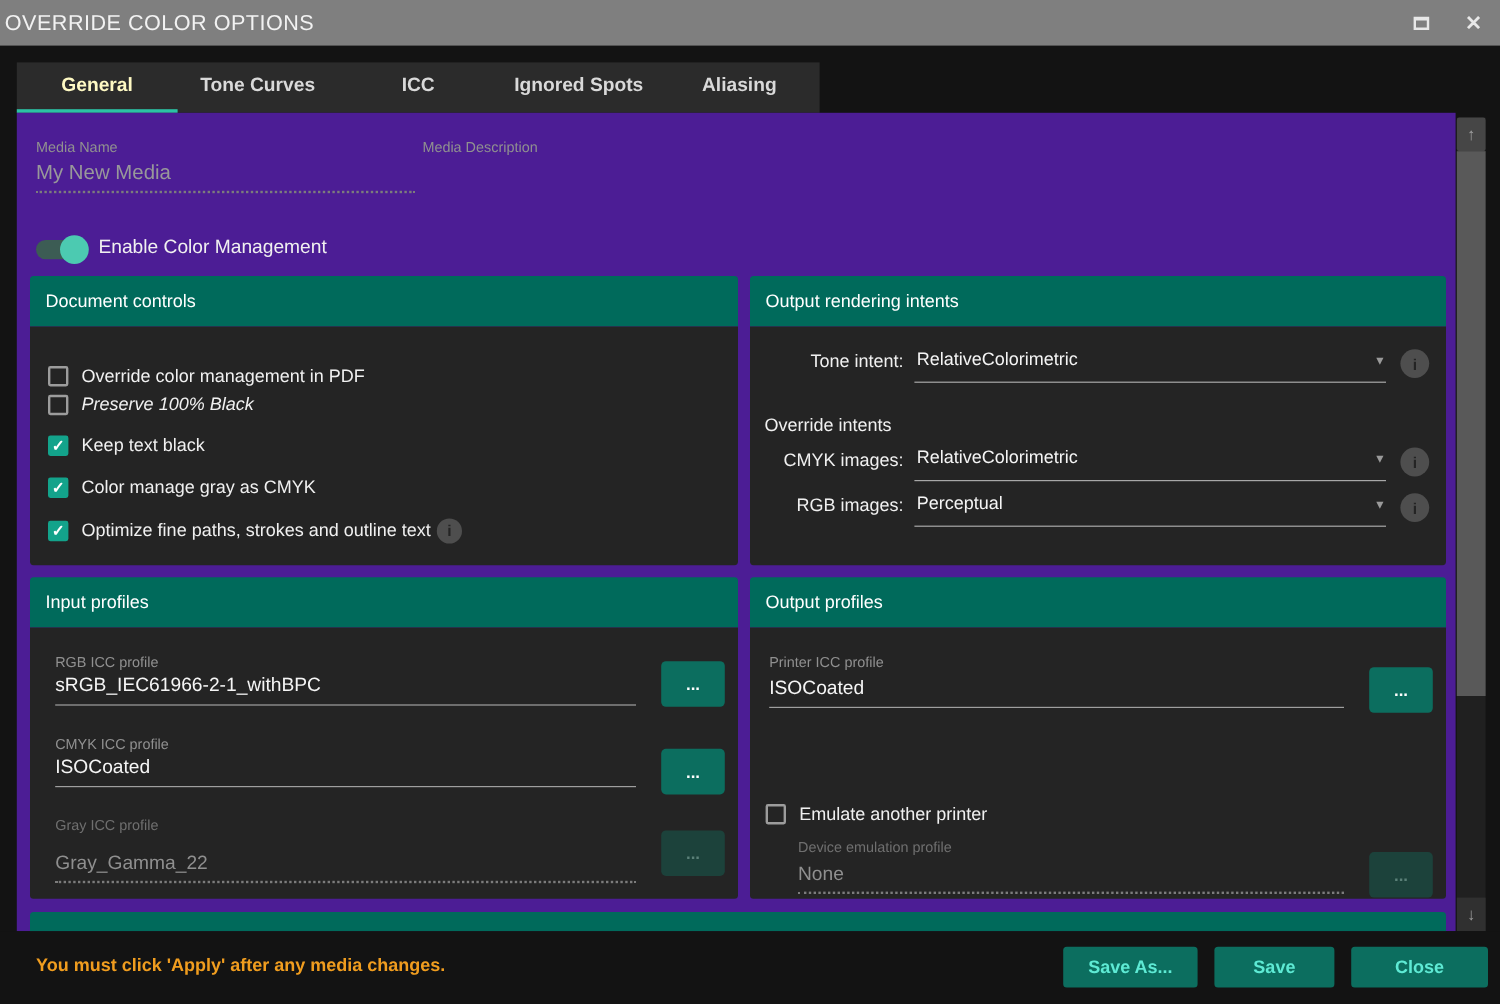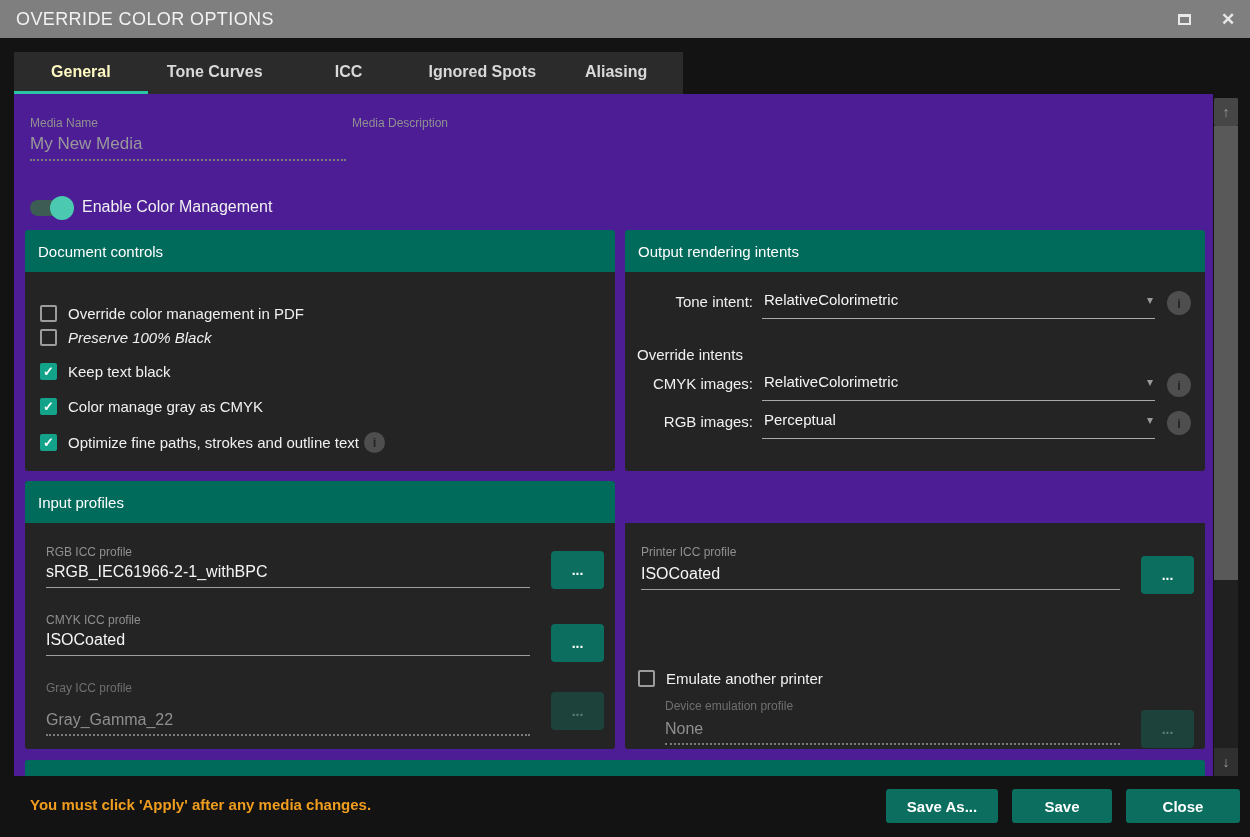--- a/index.html
+++ b/index.html
@@ -3,21 +3,21 @@
 <meta charset="utf-8">
 <style>
   * { margin:0; padding:0; box-sizing:border-box; }
   html,body { width:1250px; height:837px; background:#131313; overflow:hidden;
               font-family:"Liberation Sans", sans-serif; }
   .window { position:relative; width:1250px; height:837px; background:#131313; }
 
   
   .titlebar { position:absolute; left:0; top:0; width:1250px; height:38px;
               background:#7f7f7f; display:flex; align-items:center; }
-  .titlebar .title { color:#f2f2f2; font-size:18px; letter-spacing:.4px; padding-left:16px; }
+  .titlebar .title { color:#f2f2f2; font-size:18px; letter-spacing:.4px; padding-left:4px; }
   .win-controls { position:absolute; right:0; top:0; height:38px; display:flex; align-items:center; }
   .win-btn { width:44px; height:38px; display:flex; align-items:center; justify-content:center; cursor:pointer; }
   .restore-glyph { display:block; width:13px; height:11px; border:2px solid #e8e8e8; border-top-width:3px; background:transparent; }
   .close-glyph { color:#e8e8e8; font-size:17px; font-weight:bold; }
 
   
   .tabstrip { position:absolute; left:14px; top:52px; width:669px; height:42px;
               background:#2b2b2b; display:flex; }
   .tab { flex:1; display:flex; align-items:center; justify-content:center;
          color:#d9d9d9; font-size:16px; font-weight:600; cursor:pointer;
@@ -100,21 +100,21 @@
             font-size:14px; cursor:pointer; }
   .sb-up { top:0; background:#464646; border-radius:2px; }
   .sb-down { bottom:0; background:#303030; }
   .sb-thumb { position:absolute; left:0; top:28px; width:24px; height:454px;
               background:#595959; cursor:grab; }
 
   
   .footer { position:absolute; left:0; top:776px; width:1250px; height:61px; background:#131313; }
   .status-text { position:absolute; left:30px; top:20px; font-size:15px; font-weight:bold; color:#f09d1f; }
   .footer-btn { position:absolute; top:13px; height:34px; background:#0c6e5f; border:none;
-                border-radius:3px; color:#ffffff; font-size:15px; font-weight:600; cursor:pointer; }
+                border-radius:3px; color:#5eead4; font-size:15px; font-weight:600; cursor:pointer; }
   #btn-saveas { left:886px;  width:112px; }
   #btn-save   { left:1012px; width:100px; }
   #btn-close  { left:1126px; width:114px; }
 </style>
 </head>
 <body>
 
 <div class="window">
 
   <div class="titlebar">
@@ -220,20 +220,21 @@
         <button class="browse-btn" style="left:526px; top:101px;">...</button>
 
         <div class="pf-label dim" style="left:21px; top:158px;">Gray ICC profile</div>
         <div class="pf-value dim underline-dotted" style="left:21px; top:188px; width:484px;">Gray_Gamma_22</div>
         <button class="browse-btn disabled" style="left:526px; top:169px;">...</button>
 
       </div>
     </div>
 
     <div class="panel" id="panel-outp">
+      <div class="panel-header">Output profiles</div>
       <div class="panel-body">
 
         <div class="pf-label" style="left:16px; top:22px;">Printer ICC profile</div>
         <div class="pf-value underline-field" style="left:16px; top:42px; width:479px;">ISOCoated</div>
         <button class="browse-btn" style="left:516px; top:33px;">...</button>
 
         <div class="chk-row" style="left:13px; top:144px;">
           <span class="chk"></span>
           <span class="chk-label">Emulate another printer</span>
         </div>

